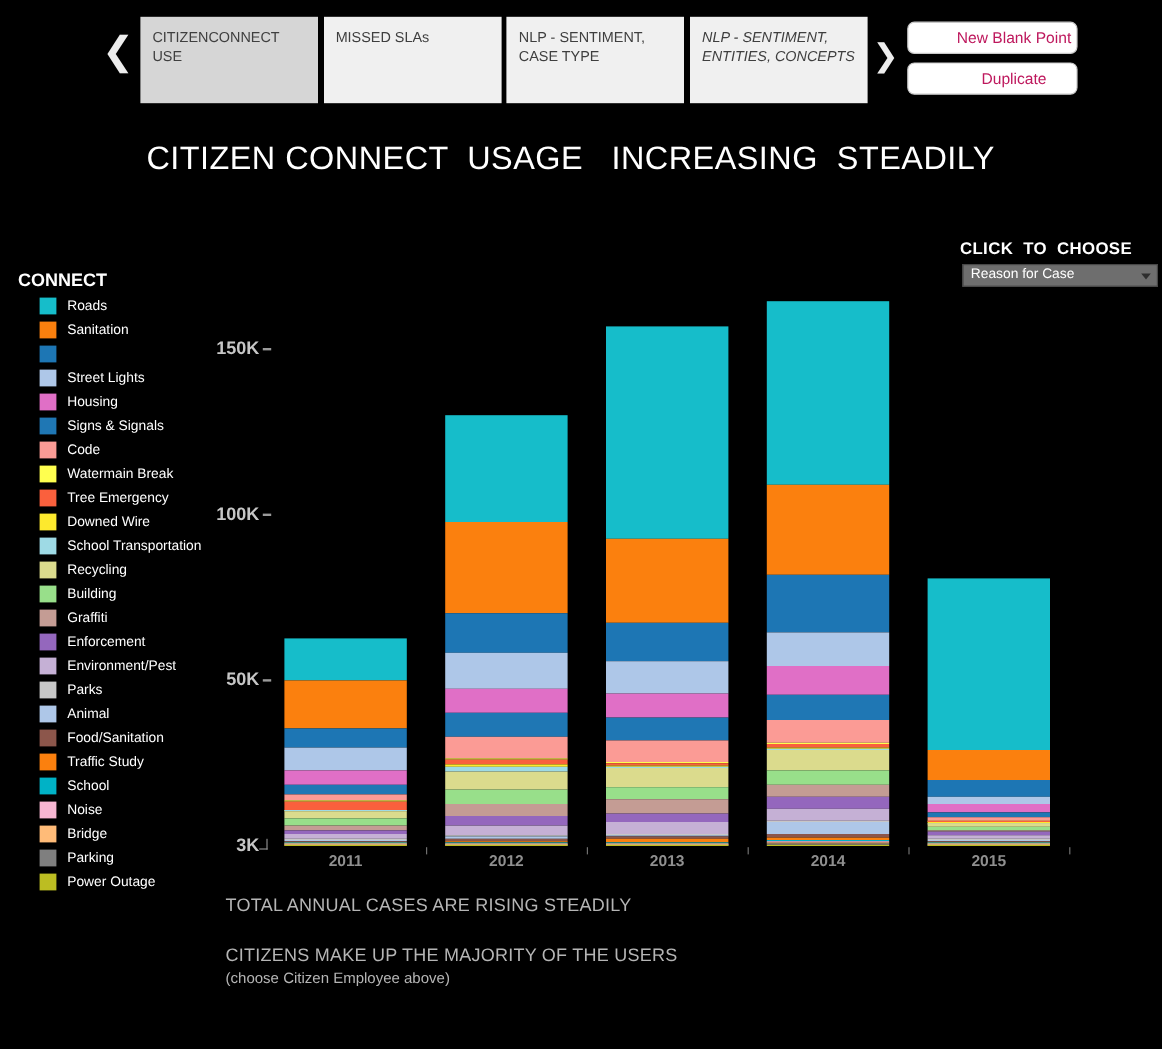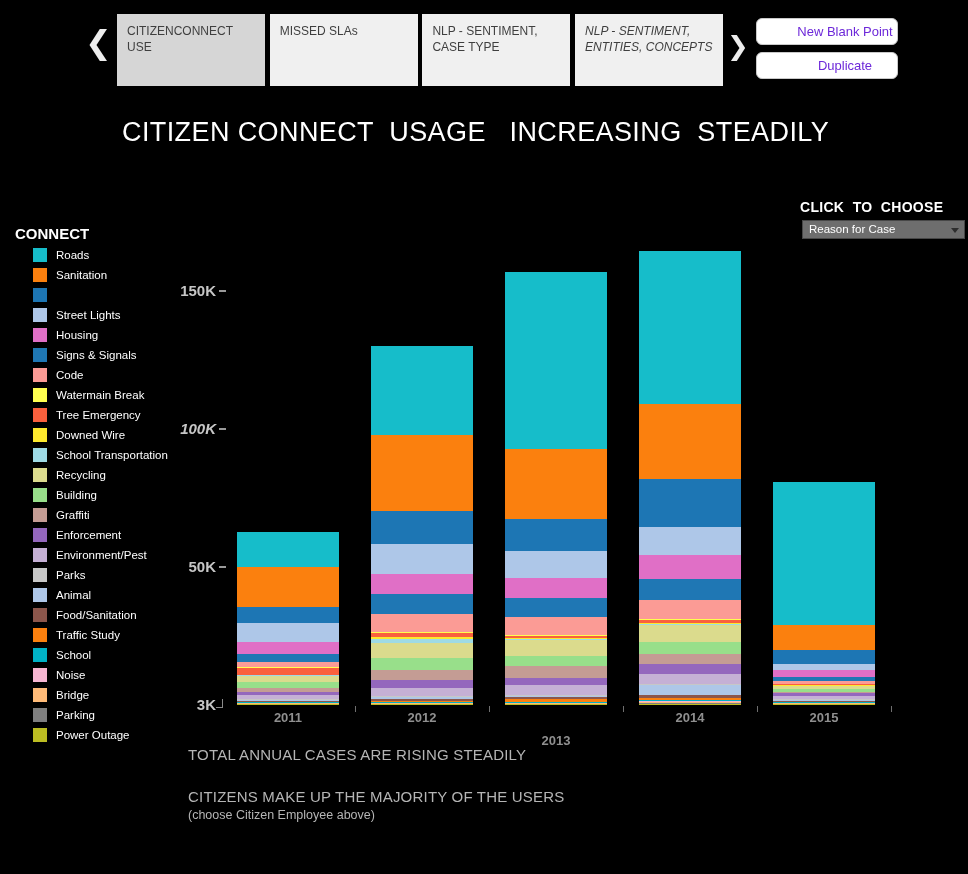--- a/index.html
+++ b/index.html
@@ -13,21 +13,21 @@
   #next-arrow { left:727px; top:33px; font-size:26px; }
   .tab {
     position:absolute; top:14px; height:72px; width:148px; box-sizing:border-box;
     background:#f0f0f0; color:#3f3f3f; font-size:12px; line-height:1.35;
     padding:9px 10px; cursor:pointer;
   }
   .tab.active { background:#d6d6d6; }
   .btn {
     position:absolute; left:756px; width:142px; height:27px; box-sizing:border-box;
     background:#fff; border:1px solid #c9c9c9; border-radius:6px;
-    color:#6d28d9; font-size:13px; text-align:center; line-height:25px; cursor:pointer;padding-left:36px;
+    color:#be185d; font-size:13px; text-align:center; line-height:25px; cursor:pointer;padding-left:36px;
   }
   
   #page-title {
     position:absolute; left:122px; top:117px; margin:0;
     color:#fff; font-size:27px; font-weight:400; white-space:pre; letter-spacing:0.4px;
   }
   
   #chooser-label {
     position:absolute; left:800px; top:199px; color:#fff;
     font-size:14px; font-weight:700; white-space:pre; letter-spacing:0.3px;
@@ -201,21 +201,21 @@
       <div class="legend-item" style="top: 728px;">
         <div class="legend-swatch" style="background: rgb(188, 189, 34);"></div>
         <div class="legend-label">Power Outage</div>
       </div>
     </div>
 
   <div id="chart">
       <div class="ytick-label" style="left: 146px; top: 696px;">3K</div>
       <div class="ytick-label" style="left: 146px; top: 558px;">50K</div>
       <div class="ytick-dash" style="left: 219px; top: 566px;"></div>
-      <div class="ytick-label" style="left: 146px; top: 420px; font-style: italic;">100K</div>
+      <div class="ytick-label" style="left: 146px; top: 420px;">100K</div>
       <div class="ytick-dash" style="left: 219px; top: 428px;"></div>
       <div class="ytick-label" style="left: 146px; top: 282px;">150K</div>
       <div class="ytick-dash" style="left: 219px; top: 290px;"></div>
       <div class="bar" style="left: 237px; top: 532.224px; height: 172.776px;">
         <div class="bar-segment" style="height: 34.5px; background: rgb(22, 189, 202);"></div>
         <div class="bar-segment" style="height: 40.02px; background: rgb(251, 128, 14);"></div>
         <div class="bar-segment" style="height: 16.008px; background: rgb(29, 118, 180);"></div>
         <div class="bar-segment" style="height: 19.32px; background: rgb(174, 199, 232);"></div>
         <div class="bar-segment" style="height: 11.868px; background: rgb(224, 111, 198);"></div>
         <div class="bar-segment" style="height: 8.004px; background: rgb(31, 119, 180);"></div>
@@ -288,21 +288,21 @@
         <div class="bar-segment" style="height: 1.104px; background: rgb(199, 199, 199);"></div>
         <div class="bar-segment" style="height: 1.38px; background: rgb(174, 199, 232);"></div>
         <div class="bar-segment" style="height: 1.38px; background: rgb(140, 86, 75);"></div>
         <div class="bar-segment" style="height: 3.036px; background: rgb(251, 128, 14);"></div>
         <div class="bar-segment" style="height: 0.828px; background: rgb(0, 178, 198);"></div>
         <div class="bar-segment" style="height: 0.552px; background: rgb(247, 182, 210);"></div>
         <div class="bar-segment" style="height: 0.552px; background: rgb(255, 187, 120);"></div>
         <div class="bar-segment" style="height: 0.552px; background: rgb(127, 127, 127);"></div>
         <div class="bar-segment" style="height: 0.552px; background: rgb(188, 189, 34);"></div>
       </div>
-      <div class="xtick-label" style="left: 505px; width: 102px; margin-top: 23px;">2013</div>
+      <div class="xtick-label" style="left: 505px; width: 102px;">2013</div>
       <div class="bar" style="left: 639px; top: 250.98px; height: 454.02px;">
         <div class="bar-segment" style="height: 153.18px; background: rgb(22, 189, 202);"></div>
         <div class="bar-segment" style="height: 74.52px; background: rgb(251, 128, 14);"></div>
         <div class="bar-segment" style="height: 48.3px; background: rgb(29, 118, 180);"></div>
         <div class="bar-segment" style="height: 27.6px; background: rgb(174, 199, 232);"></div>
         <div class="bar-segment" style="height: 24.012px; background: rgb(224, 111, 198);"></div>
         <div class="bar-segment" style="height: 20.976px; background: rgb(31, 119, 180);"></div>
         <div class="bar-segment" style="height: 19.872px; background: rgb(251, 155, 149);"></div>
         <div class="bar-segment" style="height: 0.828px; background: rgb(255, 255, 79);"></div>
         <div class="bar-segment" style="height: 3.036px; background: rgb(250, 96, 61);"></div>

